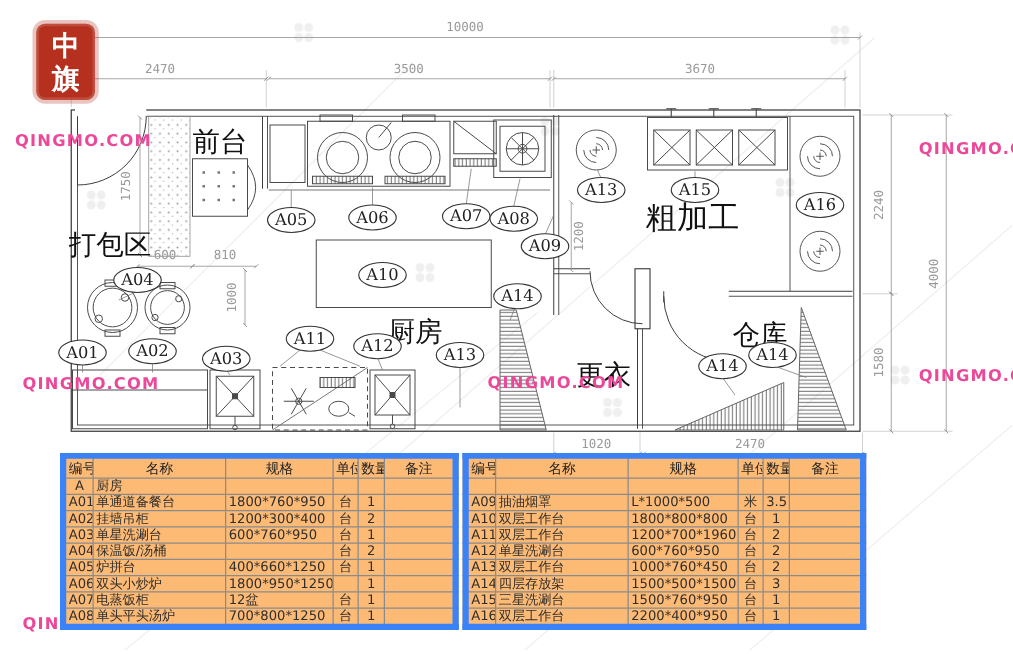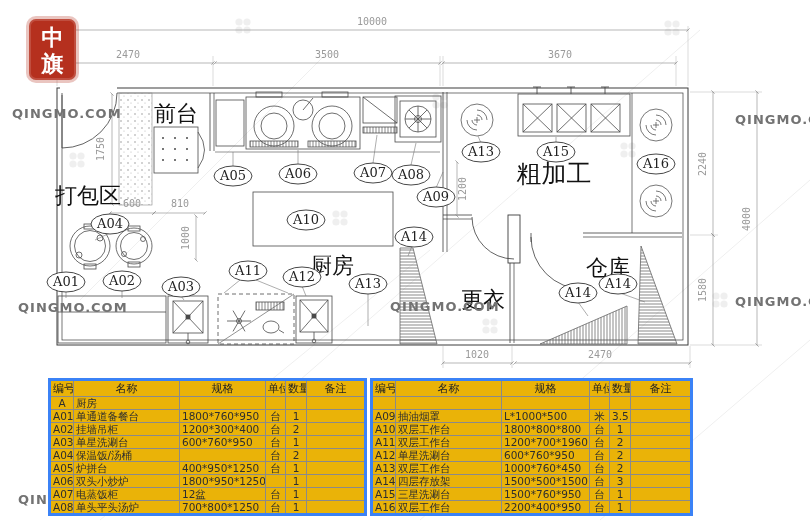--- a/index.html
+++ b/index.html
@@ -7,29 +7,29 @@
   #stage{position:relative;width:688px;height:523px;background:#fff;}
   svg{position:absolute;left:0;top:0;}
   
   .dimt{font:10px "DejaVu Sans Mono",monospace;fill:#9a9a9a;text-anchor:middle;}
   .room{font:22px "DejaVu Sans",sans-serif;fill:#111;text-anchor:middle;}
   .room.big{font-size:25px;}
   .tagt{font:13px "DejaVu Serif",serif;fill:#222;text-anchor:middle;}
   .dml{stroke:#999;stroke-width:0.7;marker-start:url(#tk);marker-end:url(#tk);}
   .ext{stroke:#c2c2c2;stroke-width:0.6;}
   .wmline{stroke:#efefef;stroke-width:1;}
-  .wmtext{position:absolute;color:#737373;font:bold 13px "DejaVu Sans",sans-serif;letter-spacing:1px;}
+  .wmtext{position:absolute;color:#ec4899;font:bold 13px "DejaVu Sans",sans-serif;letter-spacing:1px;}
   
   .seal{position:absolute;left:29px;top:19px;width:47px;height:61px;background:#b5301e;
     border-radius:7px;box-shadow:0 0 0 3px rgba(181,48,30,.28), inset 0 0 0 2px rgba(255,255,255,.15);
     display:flex;flex-direction:column;align-items:center;justify-content:center;}
   .seal div{color:#fff;font:bold 22px "DejaVu Serif",serif;line-height:26px;}
   
-  table.spec{position:absolute;top:378px;border-collapse:collapse;table-layout:fixed;
-    background:#eab308;border:3px solid #3b82f6;}
+  table.spec{position:absolute;top:362px;border-collapse:collapse;table-layout:fixed;
+    background:#fdba74;border:5px solid #3b82f6;}
   table.spec td{border:0.7px solid #8a8a8a;height:12px;padding:0 2px;overflow:hidden;
     white-space:nowrap;font:10.5px "DejaVu Sans",sans-serif;color:#2e2e2e;line-height:12px;}
   table.spec tr.hdr td{height:15px;text-align:center;font-size:11px;color:#222;}
   table.spec tr.cat td{height:12px;}
   td.cid{color:#8f8f8f;font-family:"DejaVu Sans Mono",monospace;text-align:center;}
   td.spc{color:#b0b0b0;font-family:"DejaVu Sans Mono",monospace;margin-left:47px;}
   td.unt{text-align:center;color:#444;}
   td.qty{text-align:center;color:#9a9a9a;font-family:"DejaVu Sans Mono",monospace;}
 </style>
 </head>
@@ -477,21 +477,21 @@
           <td class="cid">A04</td>
           <td>保温饭/汤桶</td>
           <td class="spc"></td>
           <td class="unt">台</td>
           <td class="qty">2</td>
           <td></td>
         </tr>
   <tr>
           <td class="cid">A05</td>
           <td>炉拼台</td>
-          <td class="spc">400*950*1250</td>
+          <td class="spc">400*660*1250</td>
           <td class="unt">台</td>
           <td class="qty">1</td>
           <td></td>
         </tr>
   <tr>
           <td class="cid">A06</td>
           <td>双头小炒炉</td>
           <td class="spc">1800*950*1250</td>
           <td class="unt"></td>
           <td class="qty">1</td>

